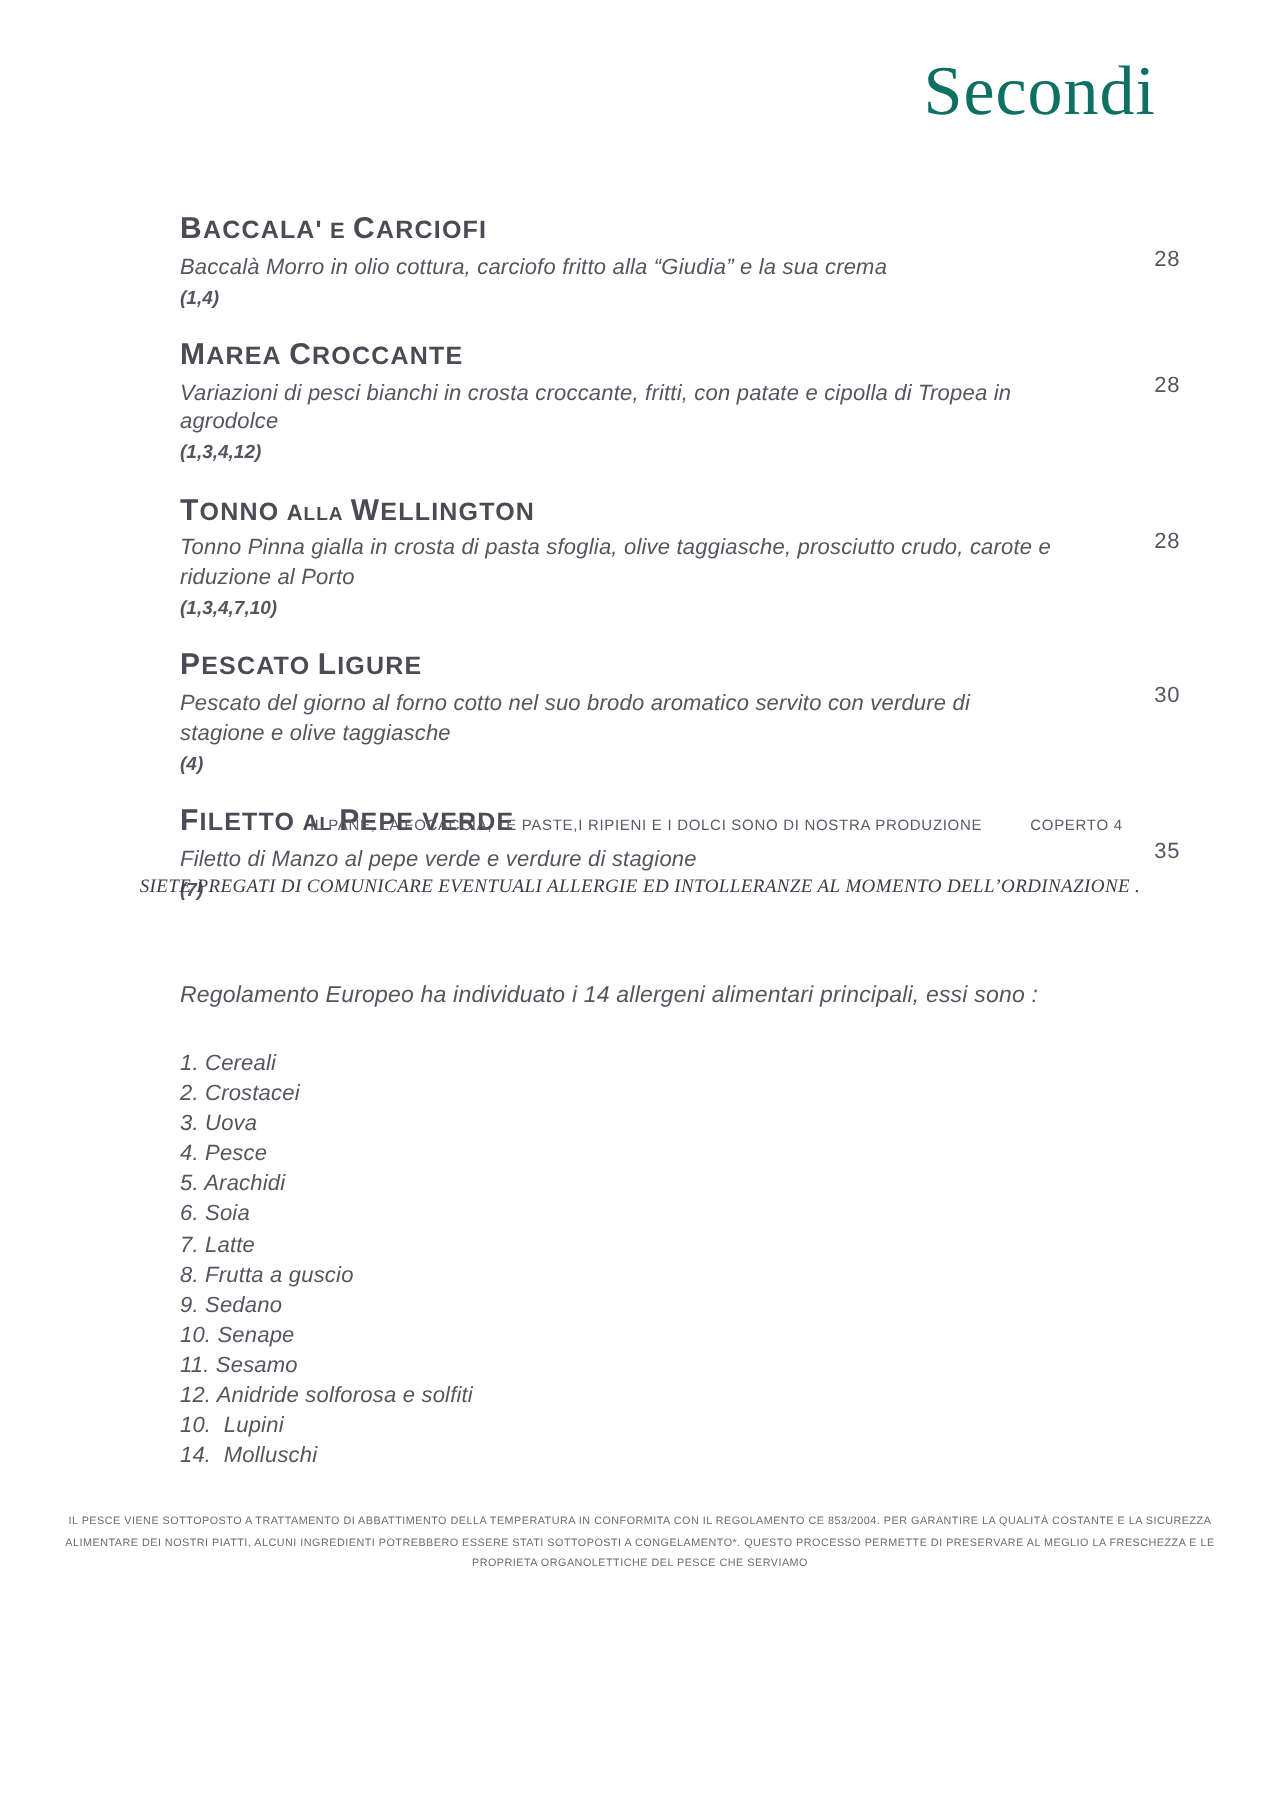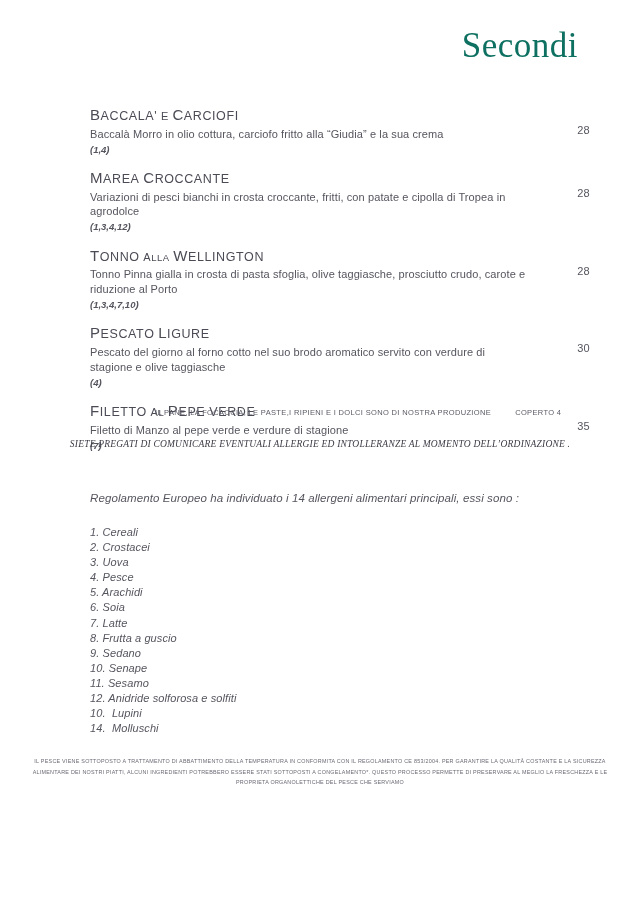--- a/index.html
+++ b/index.html
@@ -48,21 +48,21 @@
   }
   .menu-item {
     position: relative;
     margin-bottom: 13px;
   }
   .item-body {
     width: 440px;
   }
   .dish-name {
     font-family: "Liberation Sans", sans-serif;
-    font-weight: 400;
+    font-weight: 700;
     color: #4b4b56;
     font-size: 11px;
     letter-spacing: 0.6px;
     line-height: 1.25;
     text-transform: uppercase;
     white-space: nowrap;
     margin-bottom: 2px;
   }
   .dish-name .cap {
     font-size: 15px;
@@ -71,20 +71,21 @@
     font-size: 12.5px;
   }
   .dish-name .conn {
     font-size: 9.5px;
     letter-spacing: 0.5px;
   }
   .dish-name .conn .cap {
     font-size: 11px;
   }
   .dish-desc {
+    font-style: italic;
     font-size: 11px;
     line-height: 1.35;
     color: #55555f;
     letter-spacing: 0.1px;
   }
   .dish-allergens {
     font-style: italic;
     font-size: 9.5px;
     line-height: 1.4;
     color: #55555f;

